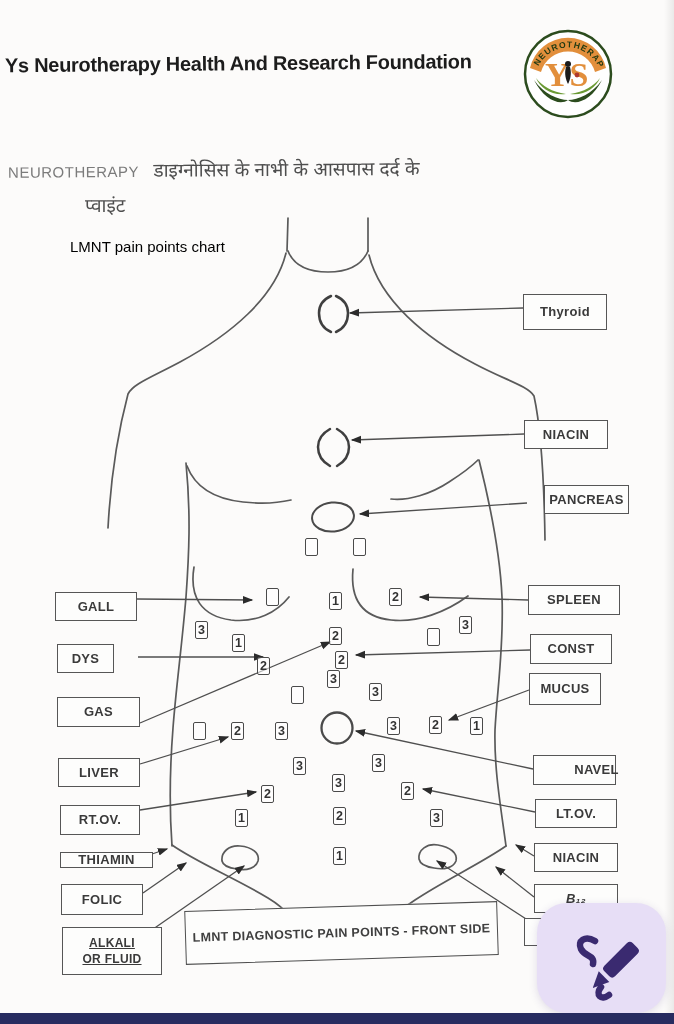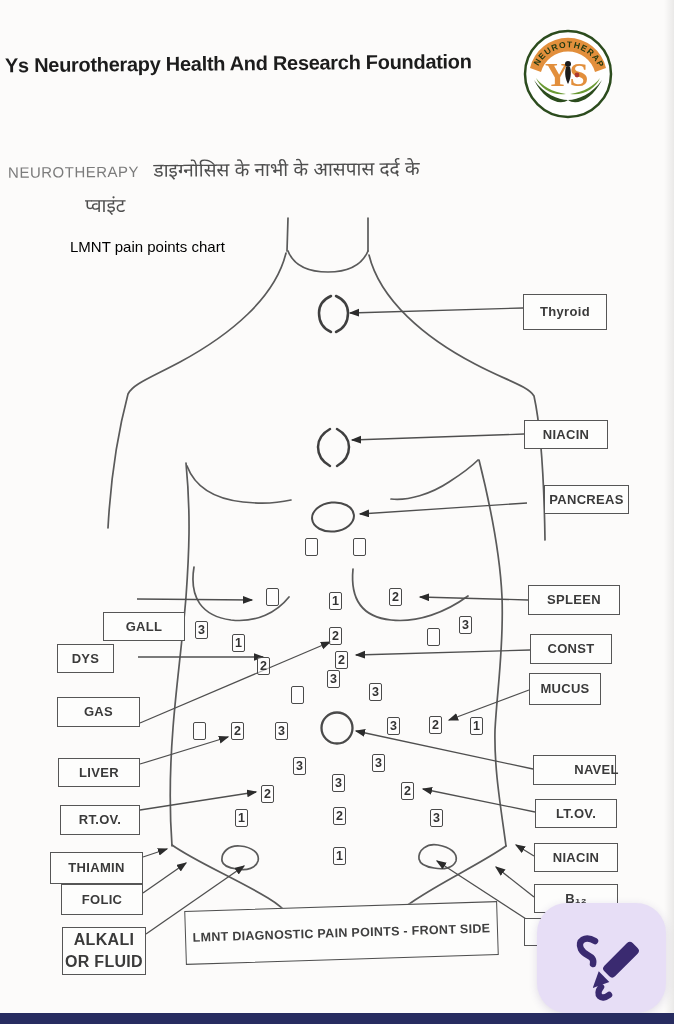--- a/index.html
+++ b/index.html
@@ -118,39 +118,39 @@
           <line x1="533" y1="769" x2="356" y2="731" marker-end="url(#arr)"></line>
           <line x1="535" y1="812" x2="423" y2="789" marker-end="url(#arr)"></line>
           <line x1="534" y1="856" x2="516" y2="845" marker-end="url(#arr)"></line>
           <line x1="534" y1="897" x2="496" y2="867" marker-end="url(#arr)"></line>
           <line x1="540" y1="928" x2="437" y2="861" marker-end="url(#arr)"></line>
         </g>
     </svg>
 
     <div class="hidden-label"></div>
     <div id="labels">
-        <div class="lab" style="left: 55px; top: 612px; width: 82px; height: 29px; margin-left: 48px;">GALL</div>
+        <div class="lab" style="left: 55px; top: 592px; width: 82px; height: 29px;">GALL</div>
         <div class="lab" style="left: 57px; top: 644px; width: 57px; height: 29px;">DYS</div>
         <div class="lab" style="left: 57px; top: 697px; width: 83px; height: 30px;">GAS</div>
         <div class="lab" style="left: 58px; top: 758px; width: 82px; height: 29px;">LIVER</div>
         <div class="lab" style="left: 60px; top: 805px; width: 80px; height: 30px;">RT.OV.</div>
-        <div class="lab" style="left: 50px; top: 852px; width: 93px; height: 32px;">THIAMIN</div>
+        <div class="lab" style="left: 60px; top: 852px; width: 93px; height: 16px;">THIAMIN</div>
         <div class="lab" style="left: 61px; top: 884px; width: 82px; height: 31px;">FOLIC</div>
-        <div class="lab" style="left: 62px; top: 927px; width: 84px; height: 48px; font-size: 16px;">ALKALI
+        <div class="lab" style="left: 62px; top: 927px; width: 100px; height: 48px; font-size: 12px; text-decoration: underline;">ALKALI
 OR FLUID</div>
         <div class="lab" style="left: 523px; top: 294px; width: 84px; height: 36px;">Thyroid</div>
         <div class="lab" style="left: 524px; top: 420px; width: 84px; height: 29px;">NIACIN</div>
         <div class="lab" style="left: 544px; top: 485px; width: 85px; height: 29px;">PANCREAS</div>
         <div class="lab" style="left: 528px; top: 585px; width: 92px; height: 30px;">SPLEEN</div>
         <div class="lab" style="left: 530px; top: 634px; width: 82px; height: 30px;">CONST</div>
         <div class="lab" style="left: 529px; top: 673px; width: 72px; height: 32px;">MUCUS</div>
         <div class="lab" style="left: 533px; top: 755px; width: 83px; height: 30px; padding-left: 44px;">NAVEL</div>
         <div class="lab" style="left: 535px; top: 799px; width: 82px; height: 29px; text-align: center;">LT.OV.</div>
         <div class="lab" style="left: 534px; top: 843px; width: 84px; height: 29px;">NIACIN</div>
-        <div class="lab" style="left: 534px; top: 884px; width: 84px; height: 29px;">B₁₂</div>
+        <div class="lab" style="left: 534px; top: 884px; width: 84px; height: 29px; font-style: italic;">B₁₂</div>
       </div>
     <div id="markers">
         <div class="marker" style="left: 305px; top: 538px;"></div>
         <div class="marker" style="left: 353px; top: 538px;"></div>
         <div class="marker" style="left: 266px; top: 588px;"></div>
         <div class="marker" style="left: 389px; top: 588px;">2</div>
         <div class="marker" style="left: 329px; top: 592px;">1</div>
         <div class="marker" style="left: 195px; top: 621px;">3</div>
         <div class="marker" style="left: 459px; top: 616px;">3</div>
         <div class="marker" style="left: 232px; top: 634px;">1</div>

